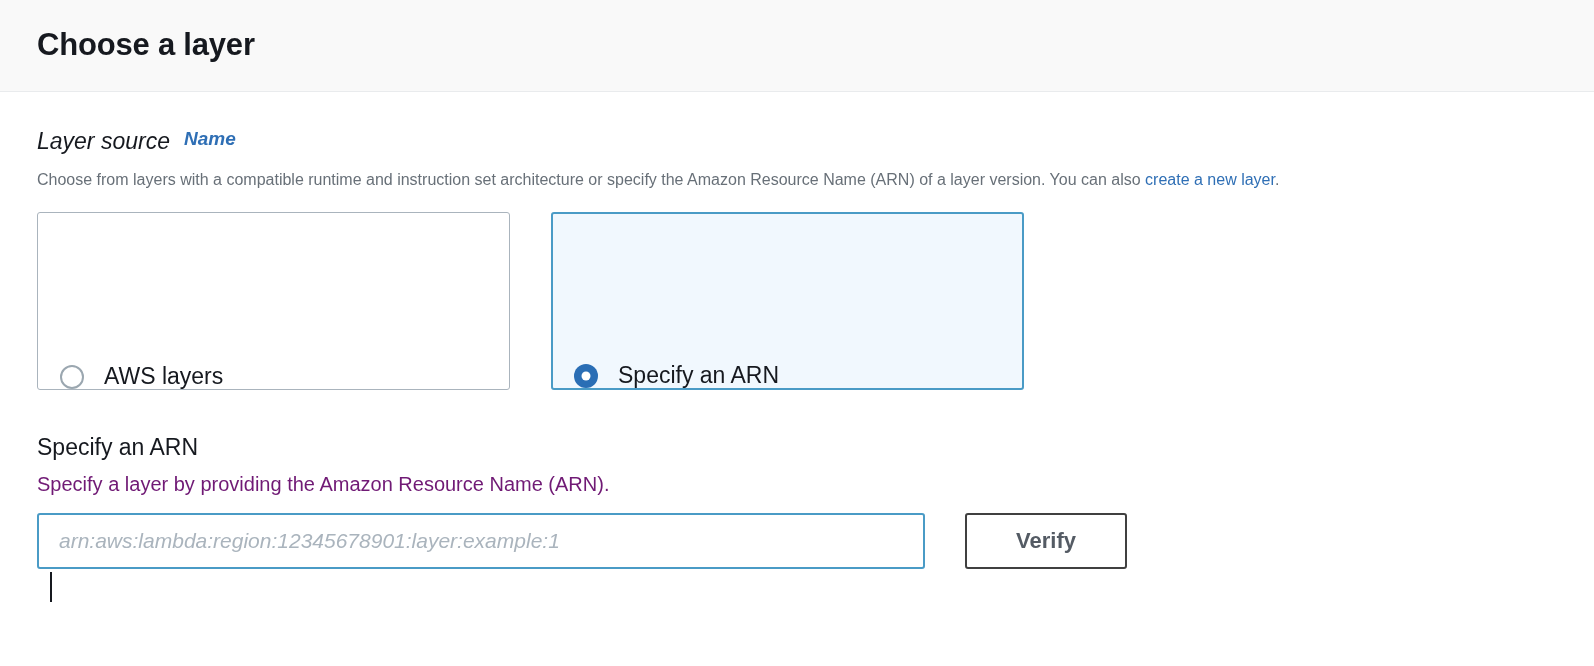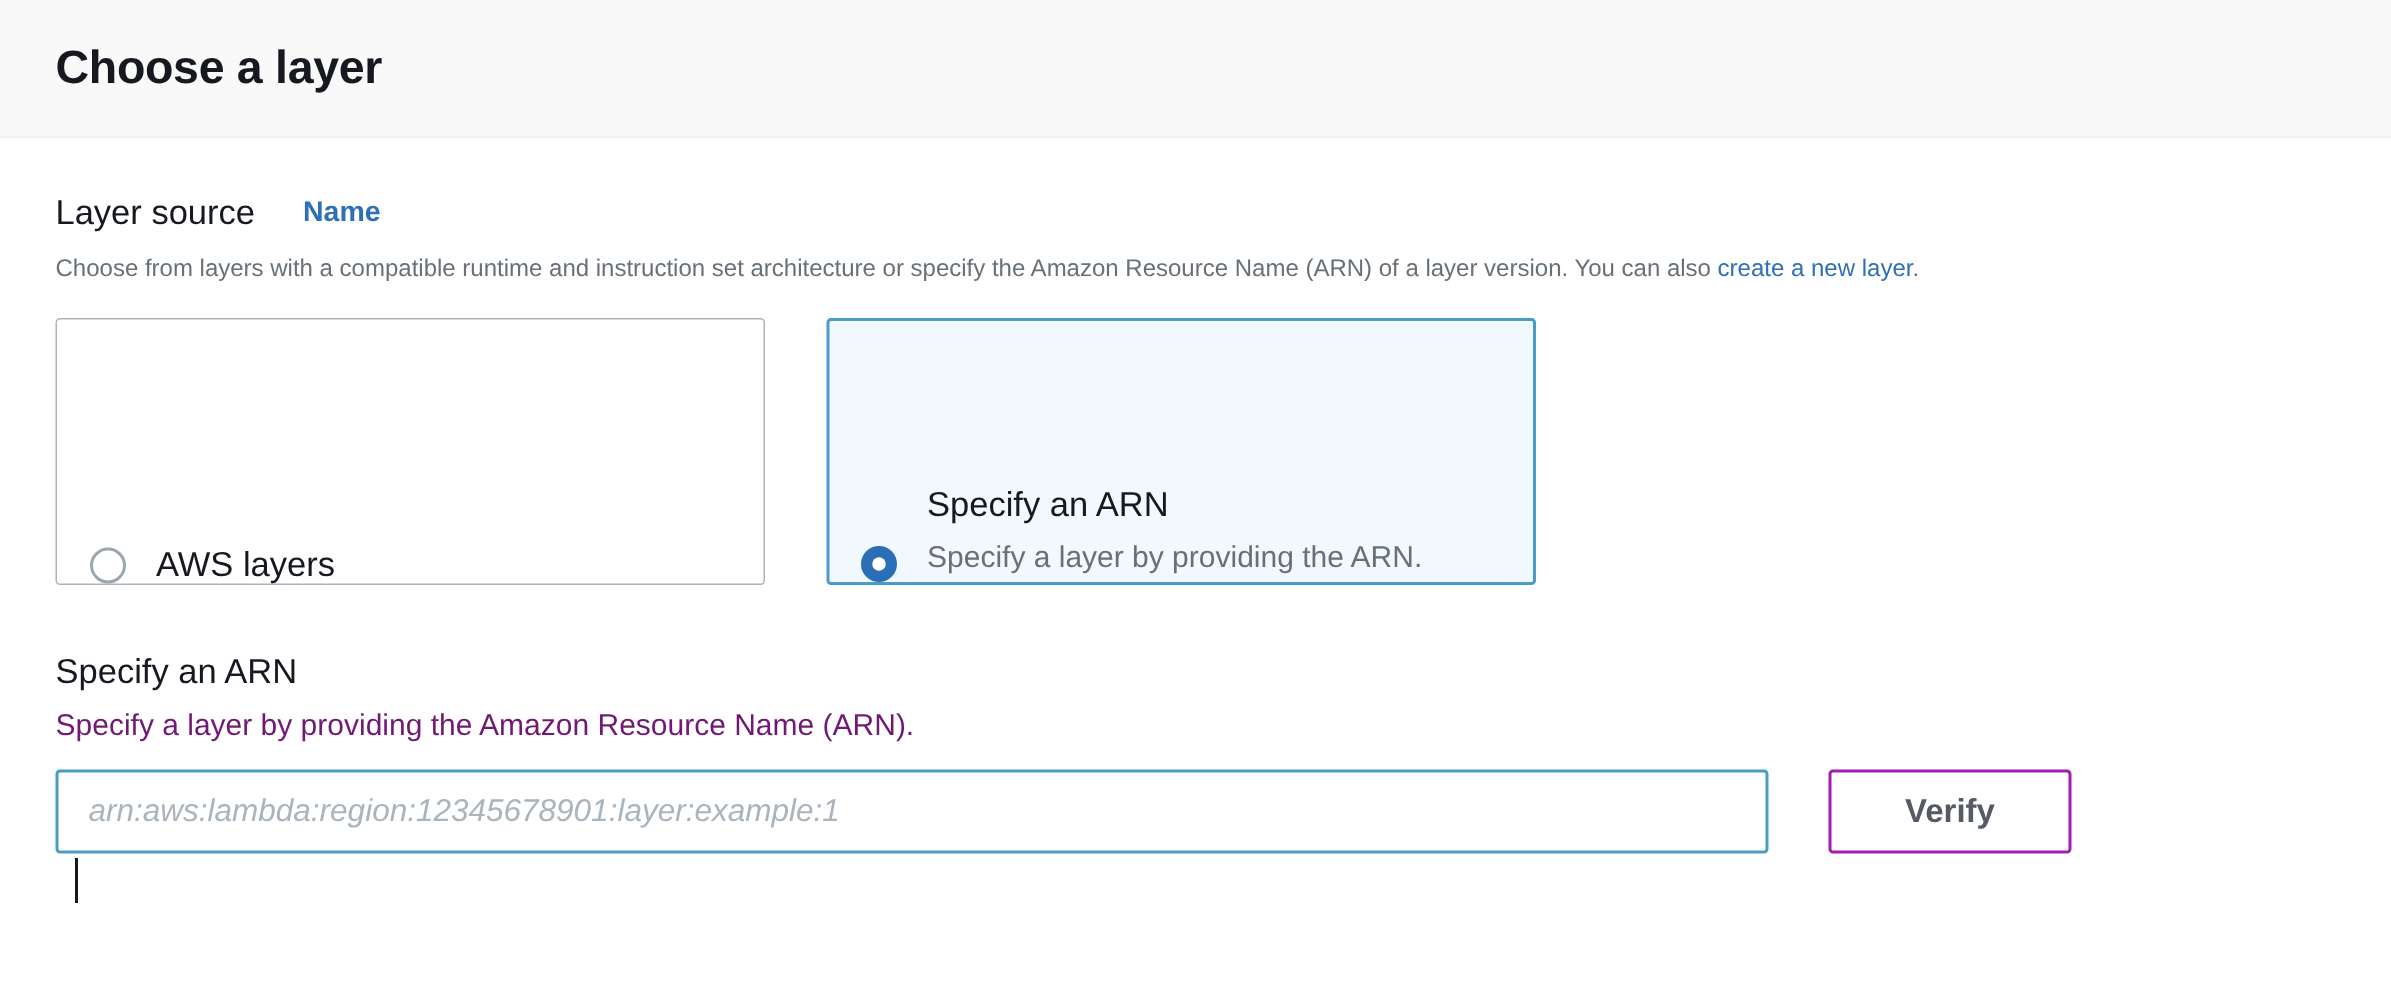--- a/index.html
+++ b/index.html
@@ -40,23 +40,24 @@
     line-height: 1.1;
   }
 
   
   .panel-body {
     padding: 0 37px;
   }
 
   .field-label-row {
     display: flex;
-    align-items: center;
-    gap: 32px;
+    align-items: flex-start;
+    gap: 14px;
     padding-top: 36px;
+    font-style: italic;
   }
   .field-label {
     font-size: 23px;
     color: #16191f;
     line-height: 1.2;
   }
   .info-link {
     font-size: 19px;
     font-weight: bold;
     color: #2f6fb5;
@@ -161,21 +162,21 @@
     line-height: 1.5;
   }
 
   .arn-row {
     display: flex;
     align-items: center;
     gap: 40px;
     margin-top: 14px;
   }
   .arn-input {
-    width: 1142px;
+    width: 888px;
     height: 56px;
     box-sizing: border-box;
     border: 2px solid #4a9bc6;
     border-radius: 3px;
     background: #ffffff;
     font-family: "Liberation Sans", sans-serif;
     font-size: 21px;
     color: #737373;
     padding: 0 14px 0 20px;
     outline: none;
@@ -191,21 +192,21 @@
     top: 572px;
     width: 2px;
     height: 30px;
     background: #16191f;
   }
 
   .verify-button {
     width: 162px;
     height: 56px;
     box-sizing: border-box;
-    border: 2px solid #a21caf;
+    border: 2px solid #404040;
     border-radius: 3px;
     background: #ffffff;
     font-family: "Liberation Sans", sans-serif;
     font-size: 22px;
     font-weight: bold;
     color: #545b64;
     cursor: pointer;
   }
 </style>
 </head>
@@ -235,21 +236,20 @@
         <span class="tile-text">
           <span class="tile-title">AWS layers</span>
         </span>
       </div>
 
 
       <div class="tile selected">
         <span class="radio checked"></span>
         <span class="tile-text">
           <span class="tile-title">Specify an ARN</span>
-          <div class="tile-desc">Specify a layer by providing the ARN.</div>
         </span>
       </div>
 
     </div>
 
     <div class="arn-section">
       <div class="arn-label">Specify an ARN</div>
       <div class="arn-desc">Specify a layer by providing the Amazon Resource Name (ARN).</div>
 
       <div class="arn-row">

